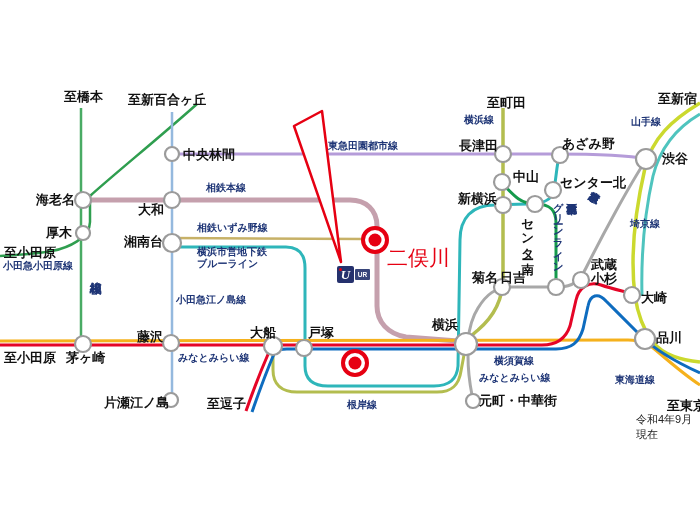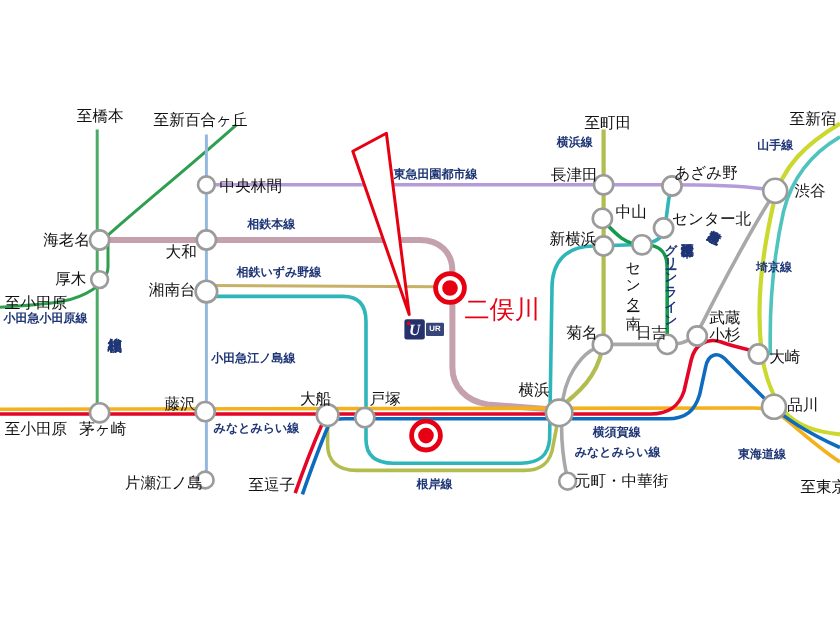--- a/index.html
+++ b/index.html
@@ -1,19 +1,19 @@
 <!DOCTYPE html>
 <html><head>
 <meta charset="utf-8">
 <style>
   html,body{margin:0;padding:0;background:#fff;}
   #map{position:relative;width:700px;height:525px;background:#fff;overflow:hidden;
        font-family:"Liberation Sans","DejaVu Sans",sans-serif;}
   #rails{position:absolute;left:0;top:0;}
-  .lbl{position:absolute;color:#111;font-size:13px;font-weight:normal;white-space:nowrap;line-height:1.1;}
+  .lbl{position:absolute;color:#111;font-size:13px;font-weight:bold;white-space:nowrap;line-height:1.1;}
   .line-lbl{position:absolute;color:#1e3576;font-size:10px;font-weight:bold;white-space:nowrap;line-height:1.15;}
   .v{writing-mode:vertical-rl;}
   .note{position:absolute;color:#222;font-size:11px;font-weight:normal;}
   .hl{position:absolute;color:#e60012;font-weight:normal;white-space:nowrap;}
   .callout{position:absolute;left:247px;top:98px;border:3px solid #e60012;border-radius:5px;
            background:#fff;padding:1px 9px;color:#e60012;font-size:19px;font-weight:bold;}
   .green-block{position:absolute;left:551px;top:195px;writing-mode:vertical-rl;
                color:#1e3576;font-size:10.5px;font-weight:bold;line-height:1.3;}
   .green-block span{display:block;}
   .rot{transform:rotate(28deg);transform-origin:top left;}
@@ -111,28 +111,32 @@
   <span class="lbl" style="left:308px;top:326px">戸塚</span>
   <span class="lbl" style="left:432px;top:318px">横浜</span>
   <span class="lbl" style="left:459px;top:139px">長津田</span>
   <span class="lbl" style="left:513px;top:170px">中山</span>
   <span class="lbl" style="left:458px;top:192px">新横浜</span>
   <span class="lbl v" style="left:520px;top:210px;font-size:12.5px">センター南</span>
   <span class="lbl" style="left:560px;top:176px">センター北</span>
   <span class="lbl" style="left:562px;top:137px">あざみ野</span>
   <span class="lbl" style="left:662px;top:152px">渋谷</span>
   <span class="lbl" style="left:472px;top:271px">菊名</span>
-  <span class="lbl" style="left:530px;top:271px">日吉</span>
+  <span class="lbl" style="left:500px;top:271px">日吉</span>
   <span class="lbl wrap2" style="left:591px;top:258px">武蔵小杉</span>
   <span class="lbl" style="left:641px;top:291px">大崎</span>
   <span class="lbl" style="left:656px;top:331px">品川</span>
   <span class="lbl" style="left:479px;top:394px">元町・中華街</span>
 
   <span class="line-lbl" style="left:206px;top:182px">相鉄本線</span>
   <span class="line-lbl" style="left:197px;top:222px">相鉄いずみ野線</span>
+  <div class="line-lbl" style="left:197px;top:246px">
+    <span style="display:block">横浜市営地下鉄</span>
+    <span style="display:block">ブルーライン</span>
+  </div>
   <span class="line-lbl" style="left:3px;top:260px">小田急小田原線</span>
   <span class="line-lbl v" style="left:88px;top:272px;font-size:12px">相模線</span>
   <span class="line-lbl" style="left:176px;top:294px">小田急江ノ島線</span>
   <span class="line-lbl" style="left:178px;top:352px">みなとみらい線</span>
   <span class="line-lbl" style="left:347px;top:399px">根岸線</span>
   <span class="line-lbl" style="left:494px;top:355px">横須賀線</span>
   <span class="line-lbl" style="left:479px;top:372px">みなとみらい線</span>
   <span class="line-lbl" style="left:328px;top:140px">東急田園都市線</span>
   <span class="line-lbl" style="left:464px;top:114px">横浜線</span>
   <span class="line-lbl" style="left:631px;top:116px">山手線</span>
@@ -144,13 +148,14 @@
     <span>グリーンライン</span>
   </div>
 
   <span class="hl" style="left:387px;top:244px;font-size:21px">二俣川</span>
 
   <div class="ur">
     <div class="ur-left">U<span class="ur-dot"></span></div>
     <div class="ur-right">UR</div>
   </div>
 
+  <span class="note" style="left:636px;top:412px">令和4年9月現在</span>
 </div>
 
 </body></html>

